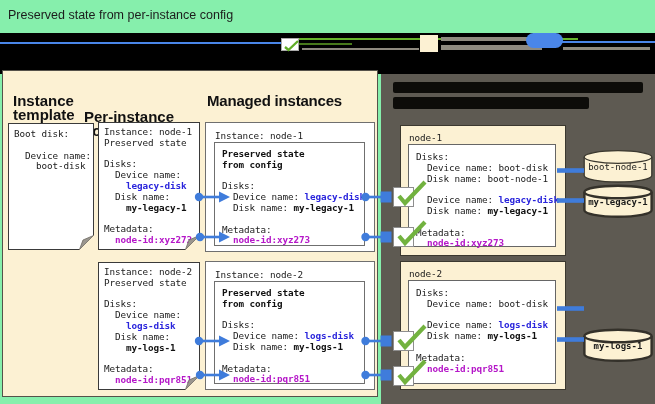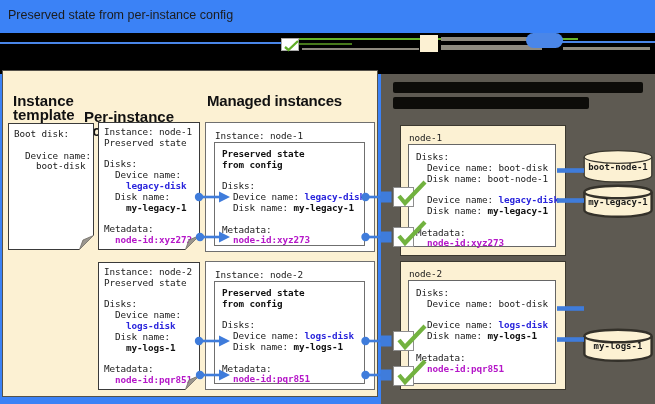--- a/index.html
+++ b/index.html
@@ -1,17 +1,17 @@
 <!DOCTYPE html>
 <html><head>
 <meta charset="utf-8">
 <style>
   html,body{margin:0;padding:0;background:#ececec;}
   .stage{position:relative;width:655px;height:404px;overflow:hidden;
-         font-family:"Liberation Sans",sans-serif;background:#3b82f6;}
+         font-family:"Liberation Sans",sans-serif;background:#86efac;}
 
   .titlebar-text{position:absolute;left:8px;top:8px;font-size:12.5px;color:#1c1c1c;}
 
   .black-band{position:absolute;left:0;top:33px;width:655px;height:41px;background:#000;}
 
   
   .beige-panel{position:absolute;left:2px;top:70px;width:376px;height:327px;
                background:#fcf1d3;border:1.5px solid #55524a;box-sizing:border-box;}
   .dark-panel{position:absolute;left:381px;top:74px;width:274px;height:330px;background:#5e5a52;}
 
@@ -214,21 +214,21 @@
           <div class="cl">&nbsp;</div>
           <div class="cl"><span>  Device name: </span><span class="blue">logs-disk</span></div>
           <div class="cl"><span>  Disk name: </span><span class="bold">my-logs-1</span></div>
           <div class="cl">&nbsp;</div>
           <div class="cl"><span>Metadata:</span></div>
           <div class="cl"><span>  </span><span class="magenta">node-id:pqr851</span></div>
         </div>
     </div>
   </div>
 
-  <div class="disk" style="left:583px;top:149px;font-weight:bold;">
+  <div class="disk" style="left:583px;top:149px;">
     <svg width="70" height="35">
       <path d="M1.2,8 L1.2,26.5 A33.8,6.5 0 0 0 68.8,26.5 L68.8,8" fill="#fcf1d3" stroke="#3b382f" stroke-width="1.3"></path>
       <ellipse cx="35" cy="8" rx="33.8" ry="6.3" fill="#fcf1d3" stroke="#3b382f" stroke-width="1.3"></ellipse>
     </svg>
     <div class="dlabel">boot-node-1</div>
   </div>
   <div class="disk stateful" style="left:583px;top:184px;">
     <svg width="70" height="35">
       <path d="M1.4,8 L1.4,26.3 A33.6,6.5 0 0 0 68.6,26.3 L68.6,8" fill="#fcf1d3" stroke="#34312a" stroke-width="2.4"></path>
       <ellipse cx="35" cy="8" rx="33.6" ry="6.3" fill="#fcf1d3" stroke="#34312a" stroke-width="2.4"></ellipse>

